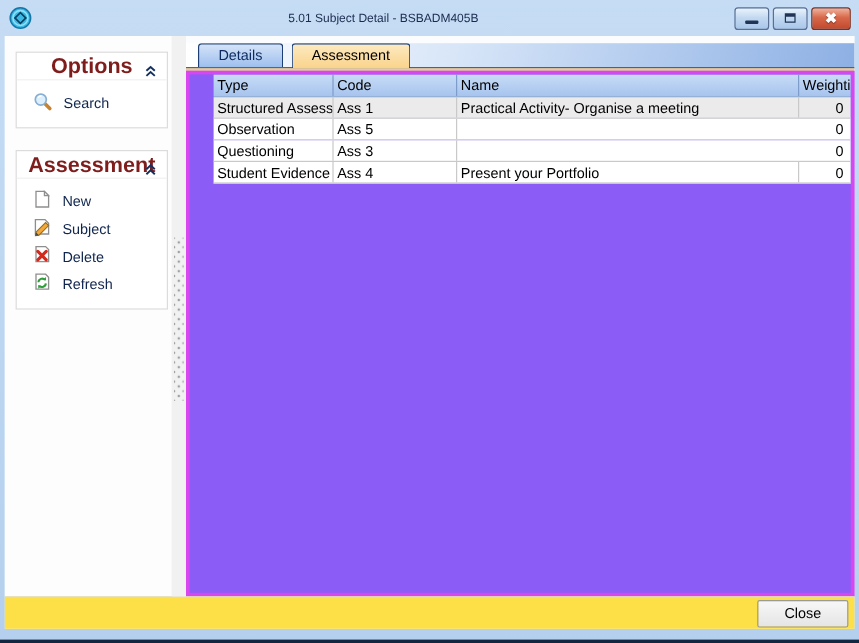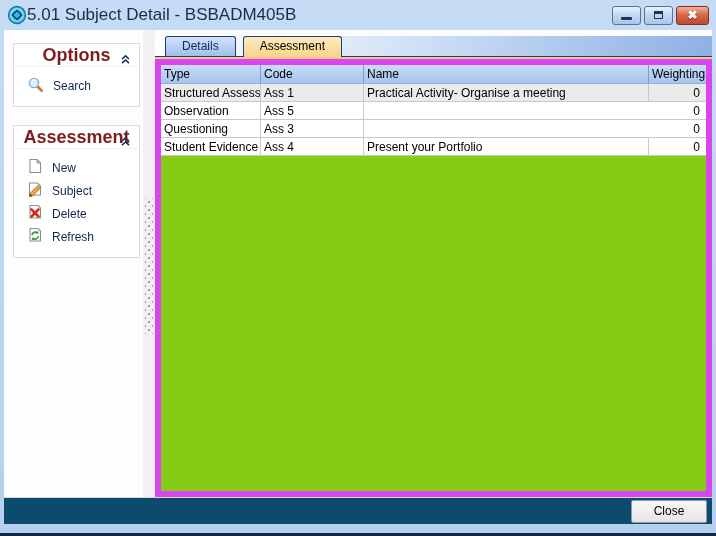--- a/index.html
+++ b/index.html
@@ -4,21 +4,21 @@
 <style>
   * { margin:0; padding:0; box-sizing:border-box; }
   html,body { width:716px; height:536px; }
   body { font-family:"Liberation Sans", sans-serif; font-size:12px; color:#10264e; }
 
   .window { position:relative; width:716px; height:536px; background:linear-gradient(#c5dcf4,#b4d0ee); overflow:hidden; }
   .window-bottom-edge { position:absolute; left:0; right:0; bottom:0; height:3px; background:#13263f; }
 
   
   .titlebar { height:30px; display:flex; align-items:center; padding:0 7px; }
-  .title-text { flex:1; font-size:17px; color:#1b2b4e; }
+  .title-text { flex:1; text-align:center; font-size:10px; color:#1b2b4e; }
   .controls { display:flex; gap:3px; }
   .ctrl-btn { width:29px; height:19px; border:1px solid #5a6f94; border-radius:3px;
               background:linear-gradient(#eaf3fc,#c3d9f1 45%,#a9c6ea); display:flex; align-items:center; justify-content:center; cursor:pointer; }
   .ctrl-btn.close { width:33px; border:1px solid #7e3020; background:linear-gradient(#f0b39d,#d8684a 45%,#c2492e); }
   .glyph-min { width:11px; height:3px; background:#203457; margin-top:7px; border-radius:1px; }
   .glyph-restore { width:9px; height:8px; border:1.5px solid #203457; border-top-width:3px; background:transparent; }
   .glyph-x { color:#fff; font-weight:bold; font-size:12px; line-height:1; text-shadow:0 1px 1px #7e3020; }
 
   
   .client { position:absolute; left:4px; right:4px; top:30px; bottom:12px; background:#fbfcfd; display:flex; flex-direction:column; }
@@ -44,34 +44,34 @@
   .main { flex:1; display:flex; flex-direction:column; min-width:0; background:#fbfcfd; }
   .tabstrip { height:21px; margin-top:6px; display:flex; align-items:flex-end; padding-left:10px;
               background:linear-gradient(105deg,#ffffff 0%,#d8e6f8 40%,#8db0e4 100%); border-bottom:1px solid #1c3e75; }
   .tab { height:20px; line-height:19px; padding:0 16px; margin-right:7px; border:1px solid #1c3e75; border-bottom:none;
          border-radius:3px 3px 0 0; font-size:12px; cursor:pointer; }
   .tab.inactive { background:linear-gradient(#d4e3f8,#9dbfee); color:#0d2a5e; }
   .tab.active { background:linear-gradient(#fdeac0,#f9d38b); color:#000; height:21px; margin-bottom:-1px; }
   .tab-accent { height:2px; background:#f3c97f; }
 
   
-  .table-panel { flex:1; border:6px solid #d946ef; background:#84cc16; overflow:hidden; display:flex; flex-direction:column; }
+  .table-panel { flex:1; border:3px solid #d946ef; background:#8b5cf6; overflow:hidden; display:flex; flex-direction:column;padding-left:20px; }
   .grid-header { display:flex; height:19px; background:linear-gradient(#c8dcf6,#a7c4ee); border-bottom:1px solid #96b1d8; flex:0 0 auto; }
   .grid-header .cell { border-right:1px solid #7e9cc9; padding:2px 0 0 3px; color:#000; overflow:hidden; white-space:nowrap; }
   .grid-row { display:flex; height:18px; border-bottom:1px solid #c9c9c9; background:#fff; cursor:pointer; flex:0 0 auto; }
   .grid-row.selected { background:#ebebeb; }
   .grid-row .cell { border-right:1px solid #c9c9c9; padding:2px 0 0 3px; overflow:hidden; white-space:nowrap; color:#000; }
   .col-type { width:100px; flex:0 0 auto; }
   .col-code { width:103px; flex:0 0 auto; }
   .col-name { width:285px; flex:0 0 auto; }
   .col-weight { flex:1; text-align:right; padding-right:6px !important; }
   .grid-row .col-weight, .grid-header .col-weight { border-right:none; }
 
   
-  .footer { height:27px; background:#0c4a6e; border-top:1px solid #d9d9d9; display:flex; align-items:center; justify-content:flex-end; padding-right:5px; flex:0 0 auto; }
+  .footer { height:27px; background:#fde047; border-top:1px solid #d9d9d9; display:flex; align-items:center; justify-content:flex-end; padding-right:5px; flex:0 0 auto; }
   .close-button { width:76px; height:23px; border:1px solid #9a9a9a; border-radius:2px;
                   background:linear-gradient(#f7f7f7,#e5e5e5); font-family:"Liberation Sans",sans-serif;
                   font-size:12px; color:#000; cursor:pointer; }
 </style>
 </head>
 <body>
 
 <div class="window">
 
   <div class="titlebar">

